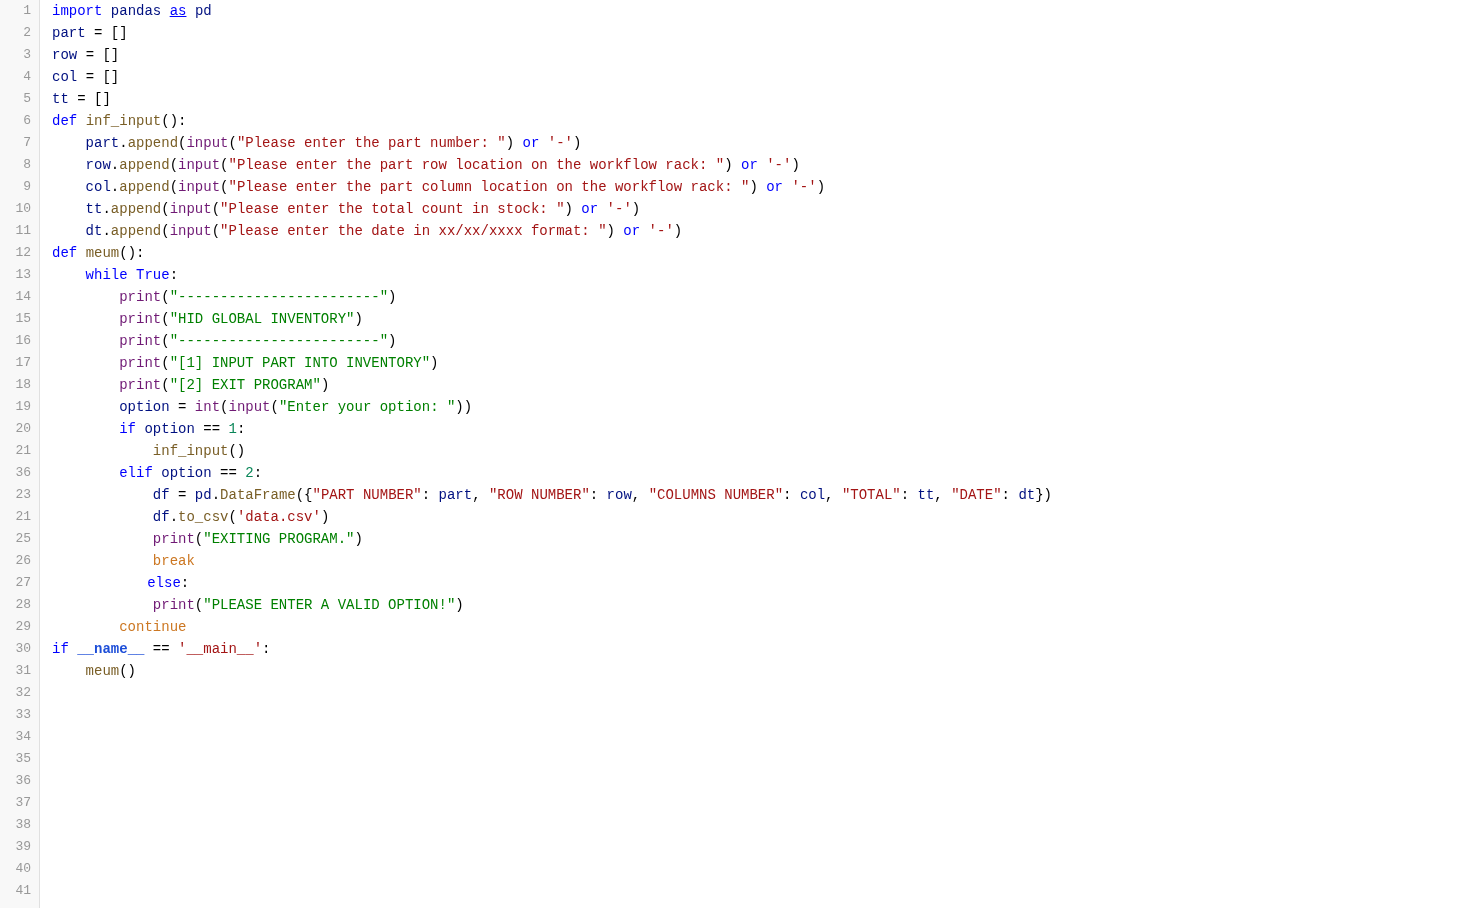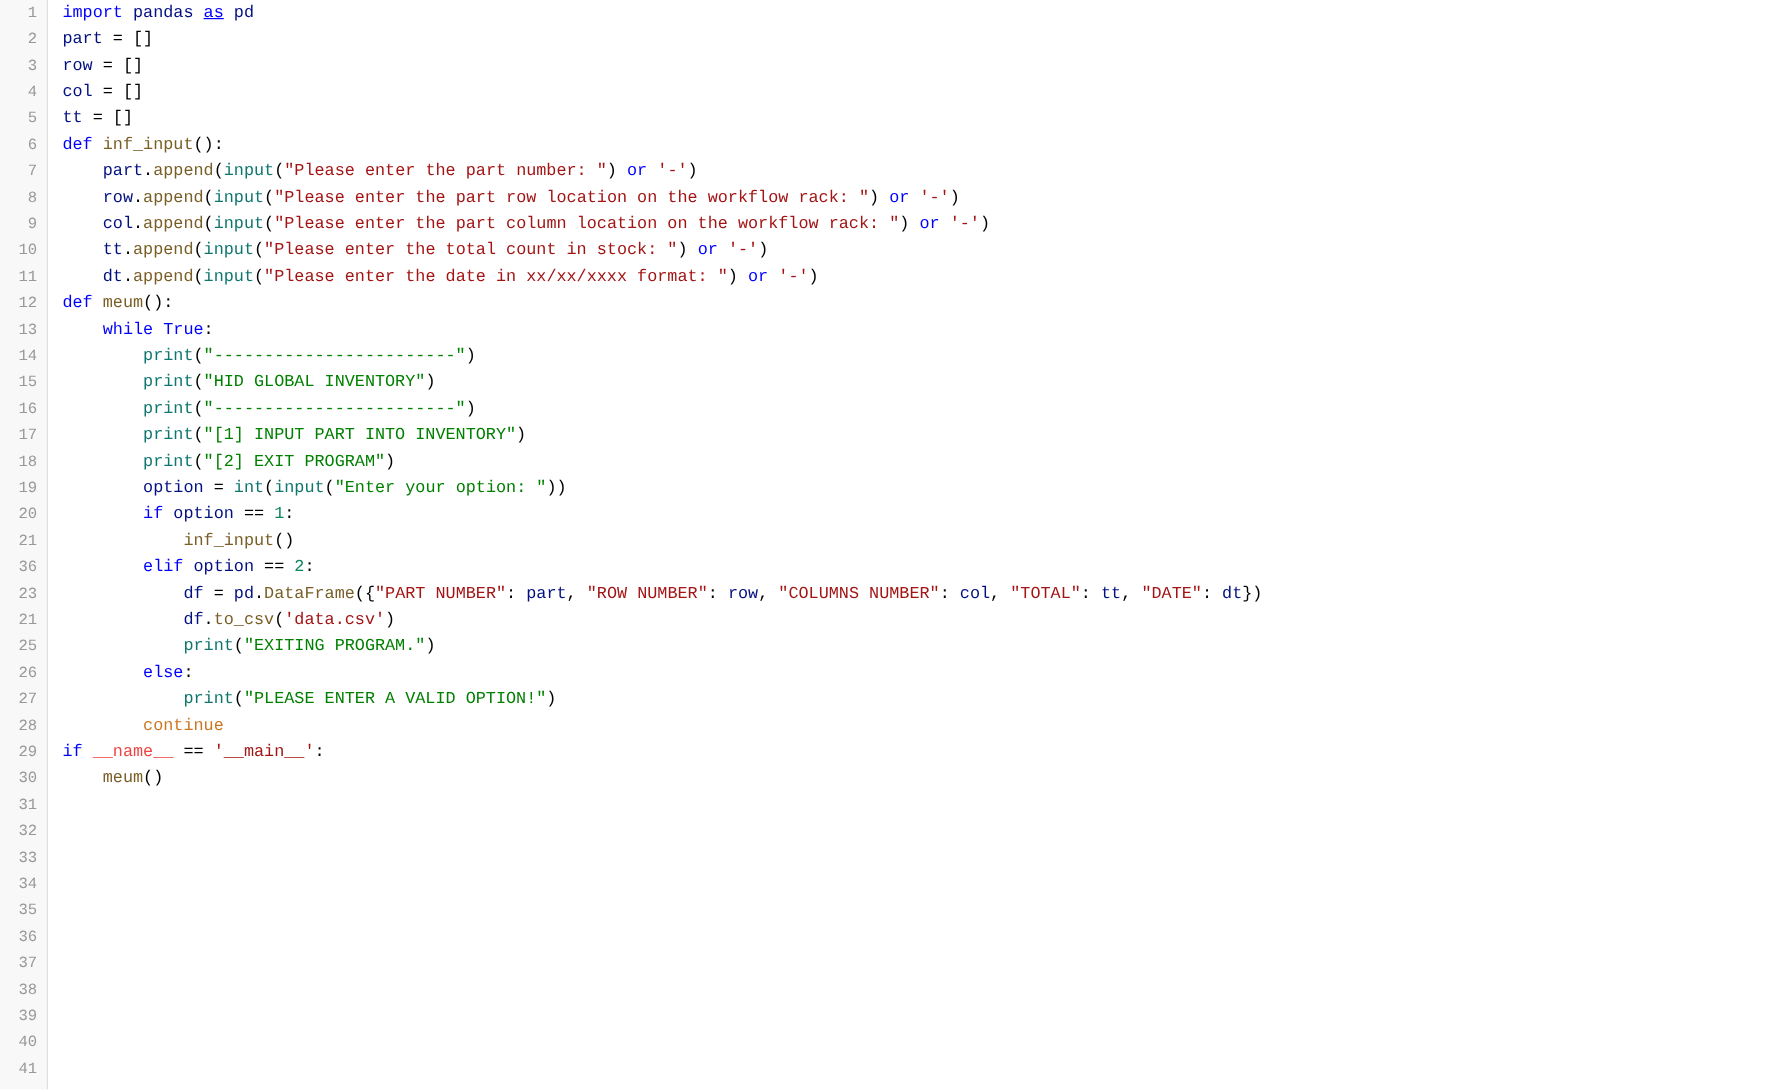--- a/index.html
+++ b/index.html
@@ -39,33 +39,33 @@
       line-height: 22px;
       white-space: pre;
     }
     
     .kw-import { color: #0000ff; } 
     .kw-as { color: #0000ff; text-decoration: underline; }
     .kw-def { color: #0000ff; }
     .kw-while { color: #0000ff; margin-top: 44px; }
     .kw-if { color: #0000ff; }
     .kw-elif { color: #0000ff; }
-    .kw-else { color: #0000ff; }
+    .kw-else { color: #0000ff; margin-left: 28px; }
     .kw-break { color: #cc7722; }
     .kw-continue { color: #cc7722; }
     .kw-True { color: #0000ff; }
     .kw-or { color: #0000ff; }
     .fn-name { color: #795E26; }
-    .builtin { color: #0f766e; }
+    .builtin { color: #701a75; }
     .string { color: #a31515; }
     .string-green { color: #008000; }
     .var-name { color: #001080; }
     .plain { color: #000000; }
     .number { color: #098658; }
-    .dunder { color: #ef4444; }
+    .dunder { color: #1d4ed8; font-weight: bold; }
     .key-string { color: #a31515; }
     .method { color: #795E26; }
   </style>
 </head>
 <body>
 
 <div class="code-container">
   <div class="line-numbers">
     <span class="line-number">1</span>
     <span class="line-number">2</span>
@@ -168,20 +168,21 @@
     <span class="code-line">            <span class="fn-name">inf_input</span><span class="plain">()</span></span>
 
     <span class="code-line">        <span class="kw-elif">elif</span> <span class="var-name">option</span> <span class="plain">== </span><span class="number">2</span><span class="plain">:</span></span>
 
     <span class="code-line">            <span class="var-name">df</span> <span class="plain">= </span><span class="var-name">pd</span><span class="plain">.</span><span class="method">DataFrame</span><span class="plain">({</span><span class="key-string">"PART NUMBER"</span><span class="plain">: </span><span class="var-name">part</span><span class="plain">, </span><span class="key-string">"ROW NUMBER"</span><span class="plain">: </span><span class="var-name">row</span><span class="plain">, </span><span class="key-string">"COLUMNS NUMBER"</span><span class="plain">: </span><span class="var-name">col</span><span class="plain">, </span><span class="key-string">"TOTAL"</span><span class="plain">: </span><span class="var-name">tt</span><span class="plain">, </span><span class="key-string">"DATE"</span><span class="plain">: </span><span class="var-name">dt</span><span class="plain">})</span></span>
 
     <span class="code-line">            <span class="var-name">df</span><span class="plain">.</span><span class="method">to_csv</span><span class="plain">(</span><span class="string">'data.csv'</span><span class="plain">)</span></span>
 
     <span class="code-line">            <span class="builtin">print</span><span class="plain">(</span><span class="string-green">"EXITING PROGRAM."</span><span class="plain">)</span></span>
 
+    <span class="code-line">            <span class="kw-break">break</span></span>
 
     <span class="code-line">        <span class="kw-else">else</span><span class="plain">:</span></span>
 
     <span class="code-line">            <span class="builtin">print</span><span class="plain">(</span><span class="string-green">"PLEASE ENTER A VALID OPTION!"</span><span class="plain">)</span></span>
 
     <span class="code-line">        <span class="kw-continue">continue</span></span>
 
     <span class="code-line"></span>
 
     <span class="code-line"></span>

